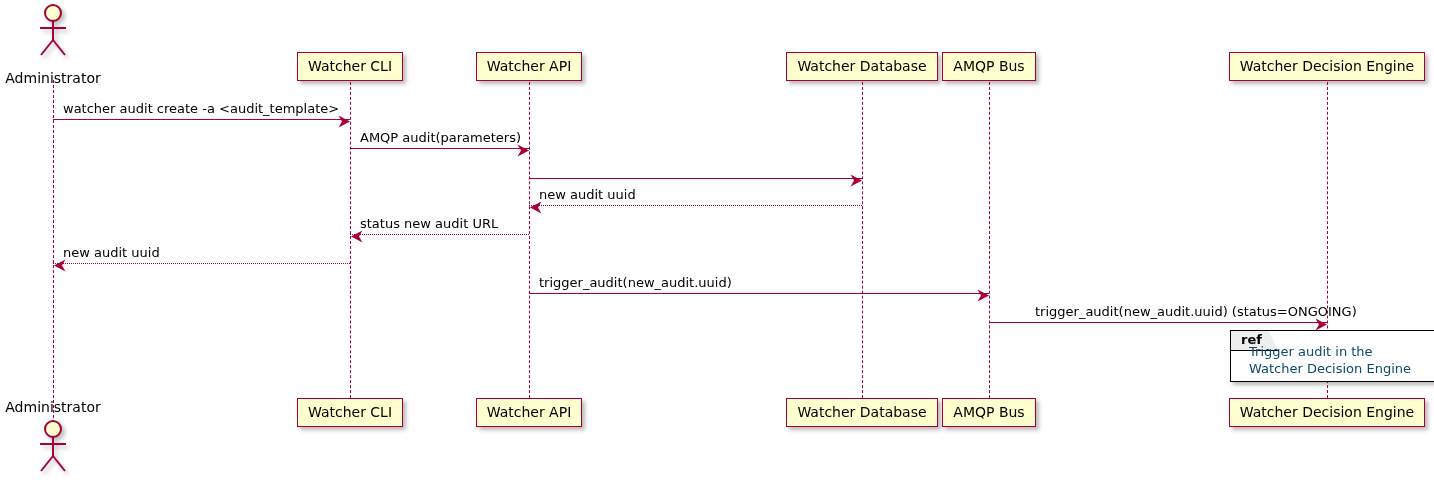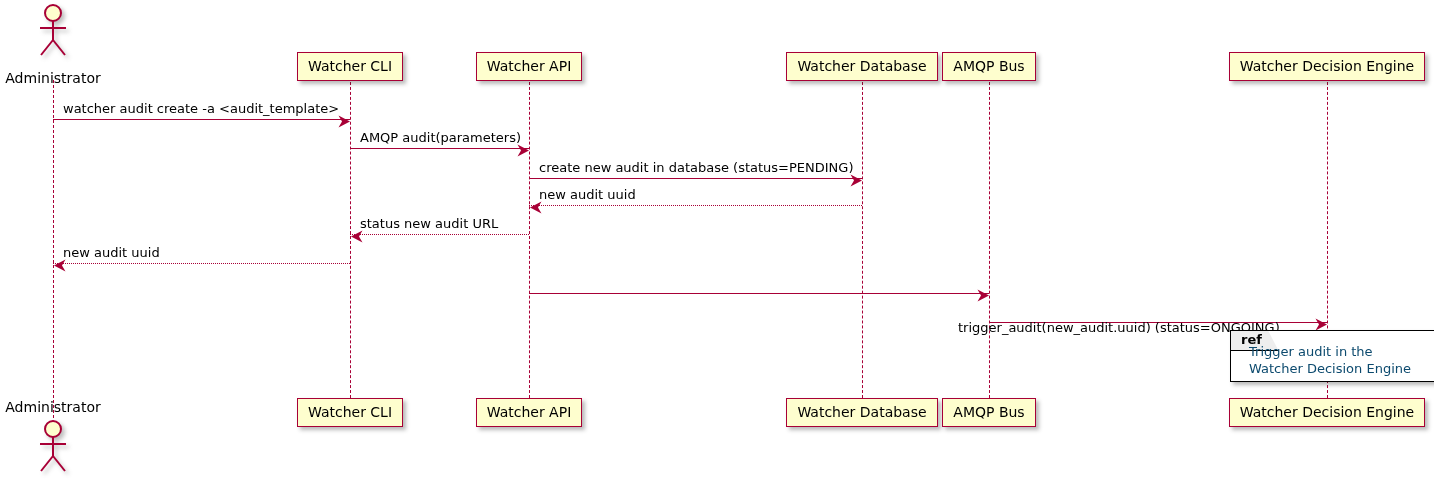--- a/index.html
+++ b/index.html
@@ -153,42 +153,42 @@
     <div class="msg-label" style="left: 63px; top: 101px;">watcher audit create -a &lt;audit_template&gt;</div>
     <div class="msg-line solid" style="left: 350px; top: 148px; width: 179px;"></div>
     <div class="arrowhead" style="left: 517px; top: 142px;"><svg width="13" height="13" viewBox="0 0 13 13">
         <path d="M0.5,0.5 L12,6.5 L0.5,12.5 L4,6.5 Z" fill="#A80036"></path>
       </svg></div>
     <div class="msg-label" style="left: 360px; top: 130px;">AMQP audit(parameters)</div>
     <div class="msg-line solid" style="left: 529px; top: 178px; width: 333px;"></div>
     <div class="arrowhead" style="left: 850px; top: 172px;"><svg width="13" height="13" viewBox="0 0 13 13">
         <path d="M0.5,0.5 L12,6.5 L0.5,12.5 L4,6.5 Z" fill="#A80036"></path>
       </svg></div>
-    <div class="msg-label" style="left: 539px; top: 160px;">create new audit in database (status=PENDING)</div>
     <div class="msg-line dotted" style="left: 529px; top: 205px; width: 333px;"></div>
     <div class="arrowhead" style="left: 529px; top: 199px;"><svg width="13" height="13" viewBox="0 0 13 13">
         <path d="M12.5,0.5 L1,6.5 L12.5,12.5 L9,6.5 Z" fill="#A80036"></path>
       </svg></div>
     <div class="msg-label" style="left: 539px; top: 187px;">new audit uuid</div>
     <div class="msg-line dotted" style="left: 350px; top: 234px; width: 179px;"></div>
     <div class="arrowhead" style="left: 350px; top: 228px;"><svg width="13" height="13" viewBox="0 0 13 13">
         <path d="M12.5,0.5 L1,6.5 L12.5,12.5 L9,6.5 Z" fill="#A80036"></path>
       </svg></div>
     <div class="msg-label" style="left: 360px; top: 216px;">status new audit URL</div>
     <div class="msg-line dotted" style="left: 53px; top: 263px; width: 297px;"></div>
     <div class="arrowhead" style="left: 53px; top: 257px;"><svg width="13" height="13" viewBox="0 0 13 13">
         <path d="M12.5,0.5 L1,6.5 L12.5,12.5 L9,6.5 Z" fill="#A80036"></path>
       </svg></div>
     <div class="msg-label" style="left: 63px; top: 245px;">new audit uuid</div>
     <div class="msg-line solid" style="left: 529px; top: 293px; width: 460px;"></div>
     <div class="arrowhead" style="left: 977px; top: 287px;"><svg width="13" height="13" viewBox="0 0 13 13">
         <path d="M0.5,0.5 L12,6.5 L0.5,12.5 L4,6.5 Z" fill="#A80036"></path>
       </svg></div>
+    <div class="msg-label" style="left: 539px; top: 275px;">trigger_audit(new_audit.uuid)</div>
     <div class="msg-line solid" style="left: 989px; top: 322px; width: 338px;"></div>
     <div class="arrowhead" style="left: 1315px; top: 316px;"><svg width="13" height="13" viewBox="0 0 13 13">
         <path d="M0.5,0.5 L12,6.5 L0.5,12.5 L4,6.5 Z" fill="#A80036"></path>
       </svg></div>
-    <div class="msg-label" style="left: 958px; top: 304px; margin-top: 16px;">trigger_audit(new_audit.uuid) (status=ONGOING)</div>
+    <div class="msg-label" style="left: 1035px; top: 304px;">trigger_audit(new_audit.uuid) (status=ONGOING)</div>
     <div class="ref-box" style="left: 1230px; top: 330px; width: 212px; height: 52px;">
       <div class="ref-tab" style="clip-path: polygon(0px 0px, 78% 0px, 100% 100%, 0px 100%);">ref</div>
       <div class="ref-text"><div>Trigger audit in the</div><div>Watcher Decision Engine</div></div>
     </div>
   </div>
 
 </body></html>

